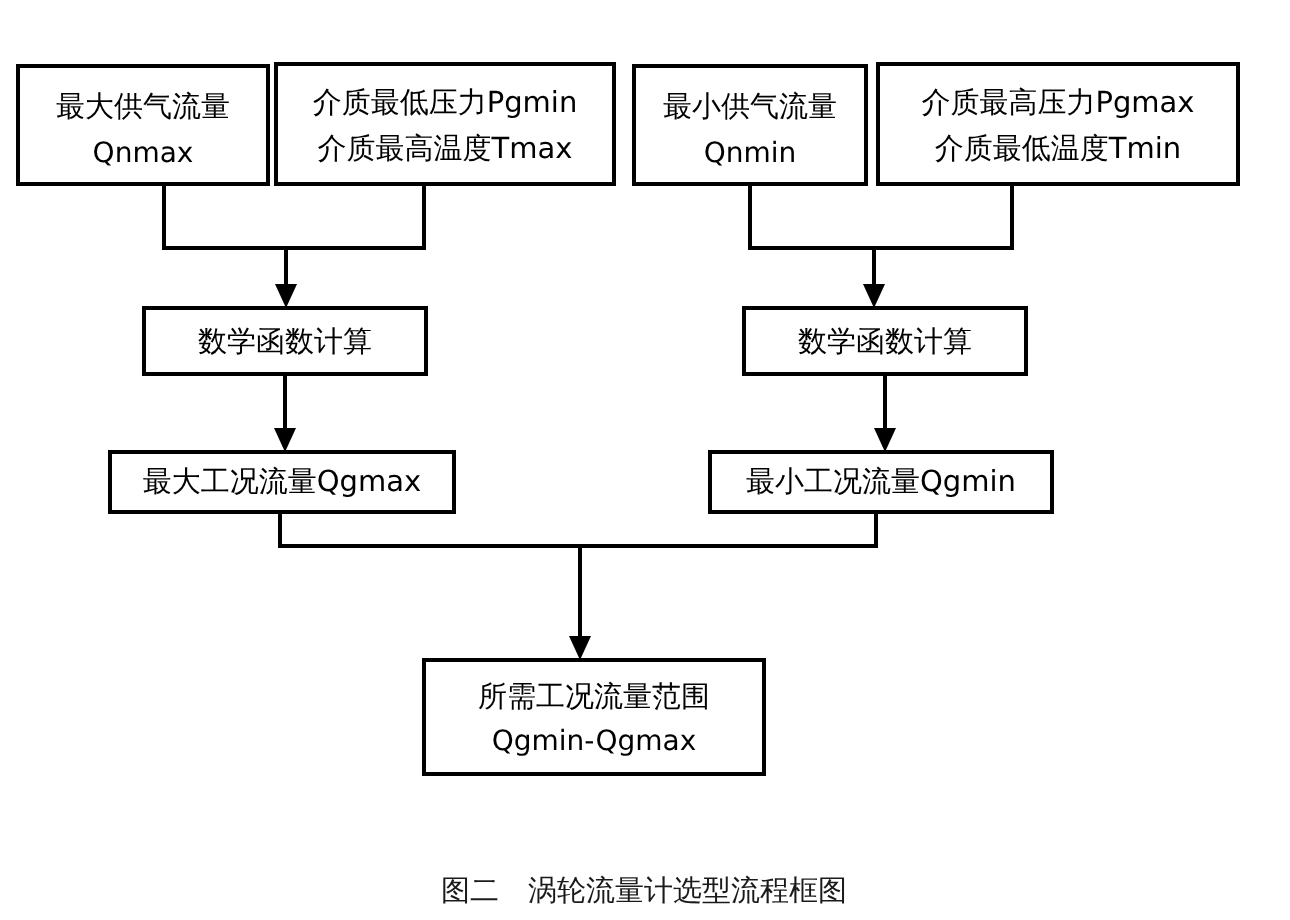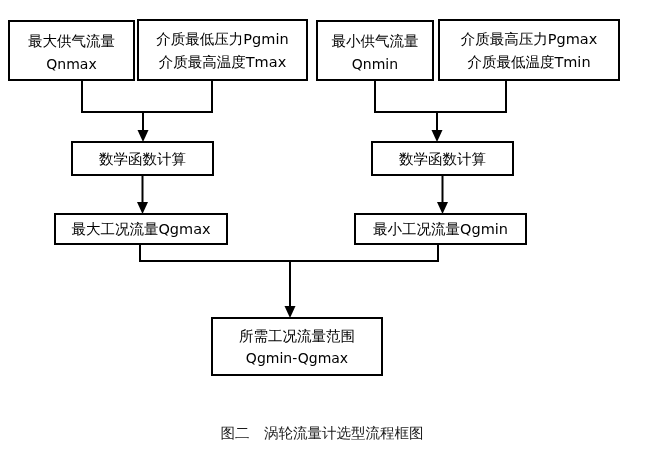--- a/index.html
+++ b/index.html
@@ -10,21 +10,21 @@
   body {
     width: 645px;
     height: 460px;
     font-family: "DejaVu Sans", "Liberation Sans", sans-serif;
     overflow: hidden;
     position: relative;
   }
   #flow-root {
     position: absolute;
     left: 0;
-    top: 0;
+    top: 12px;
     width: 645px;
     height: 380px;
   }
   svg.flow {
     display: block;
     width: 645px;
     height: 460px;
   }
   .node-rect {
     fill: #ffffff;

